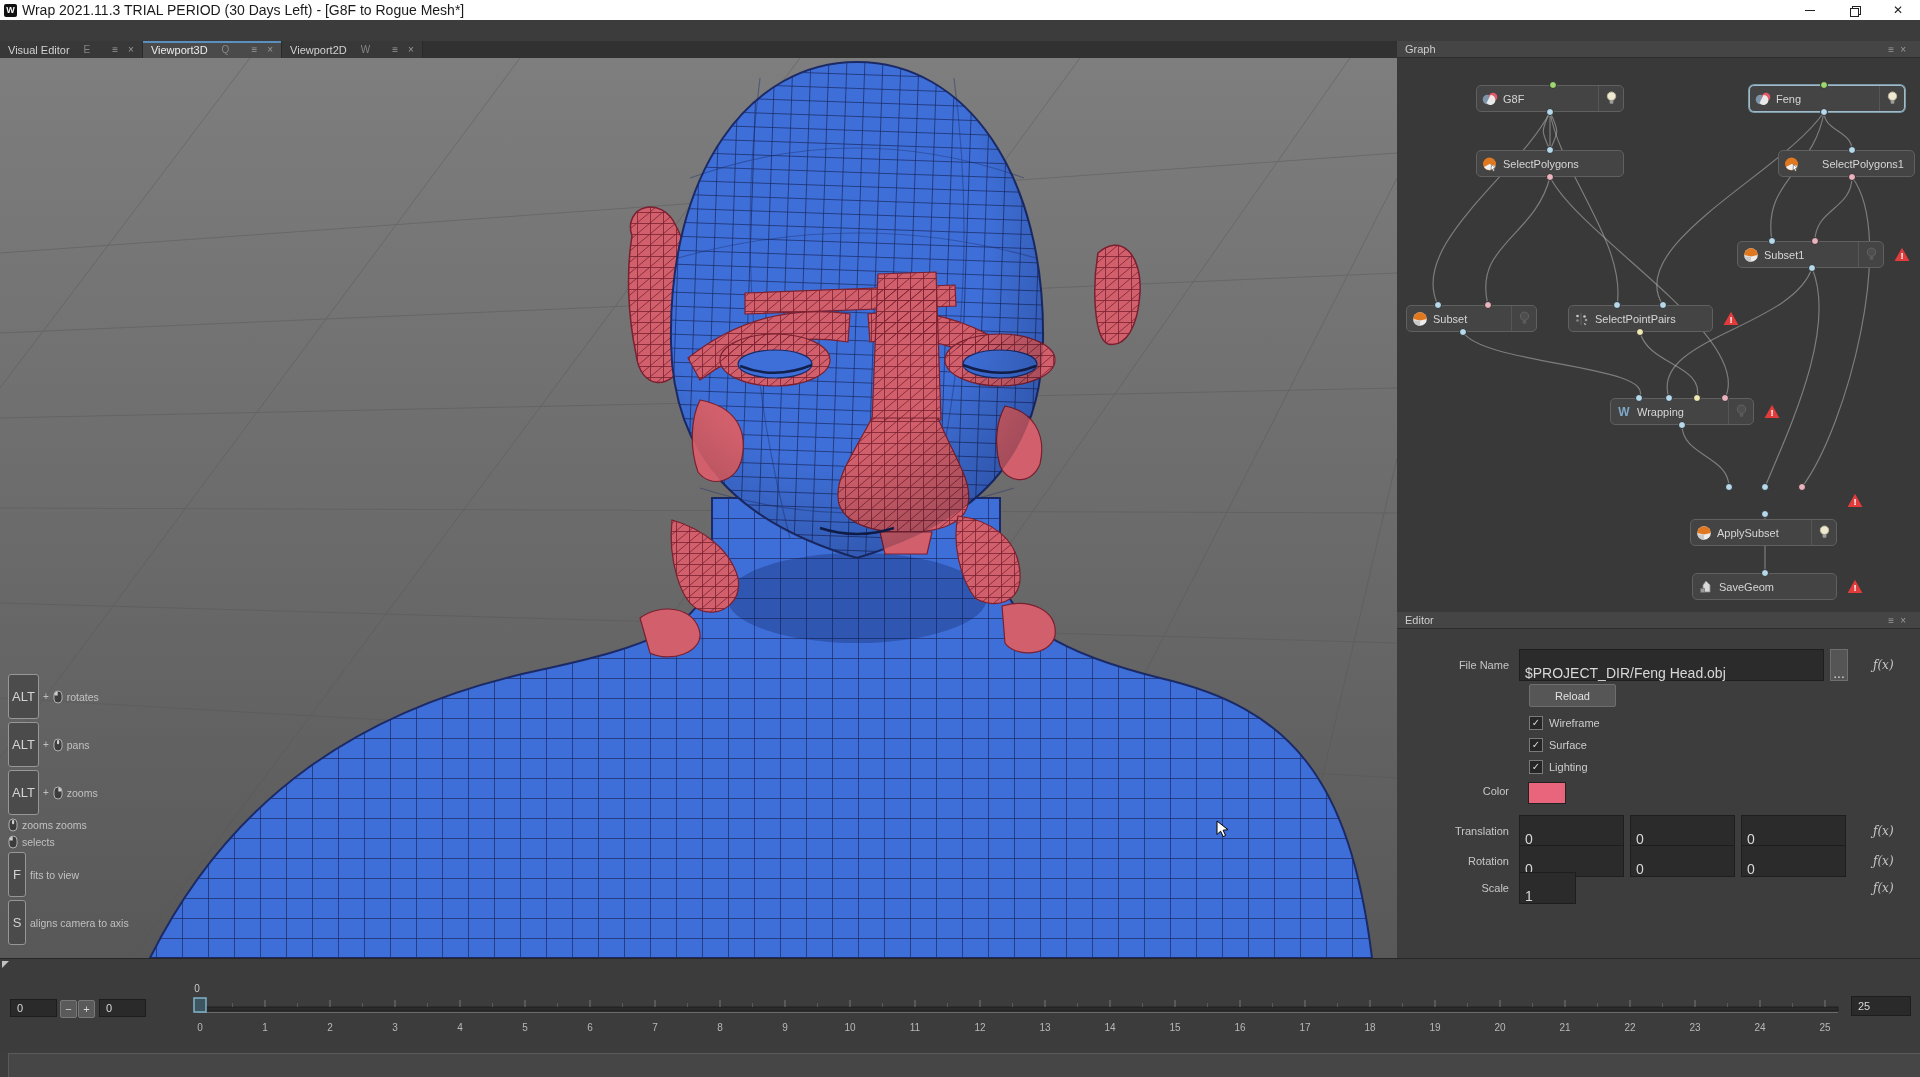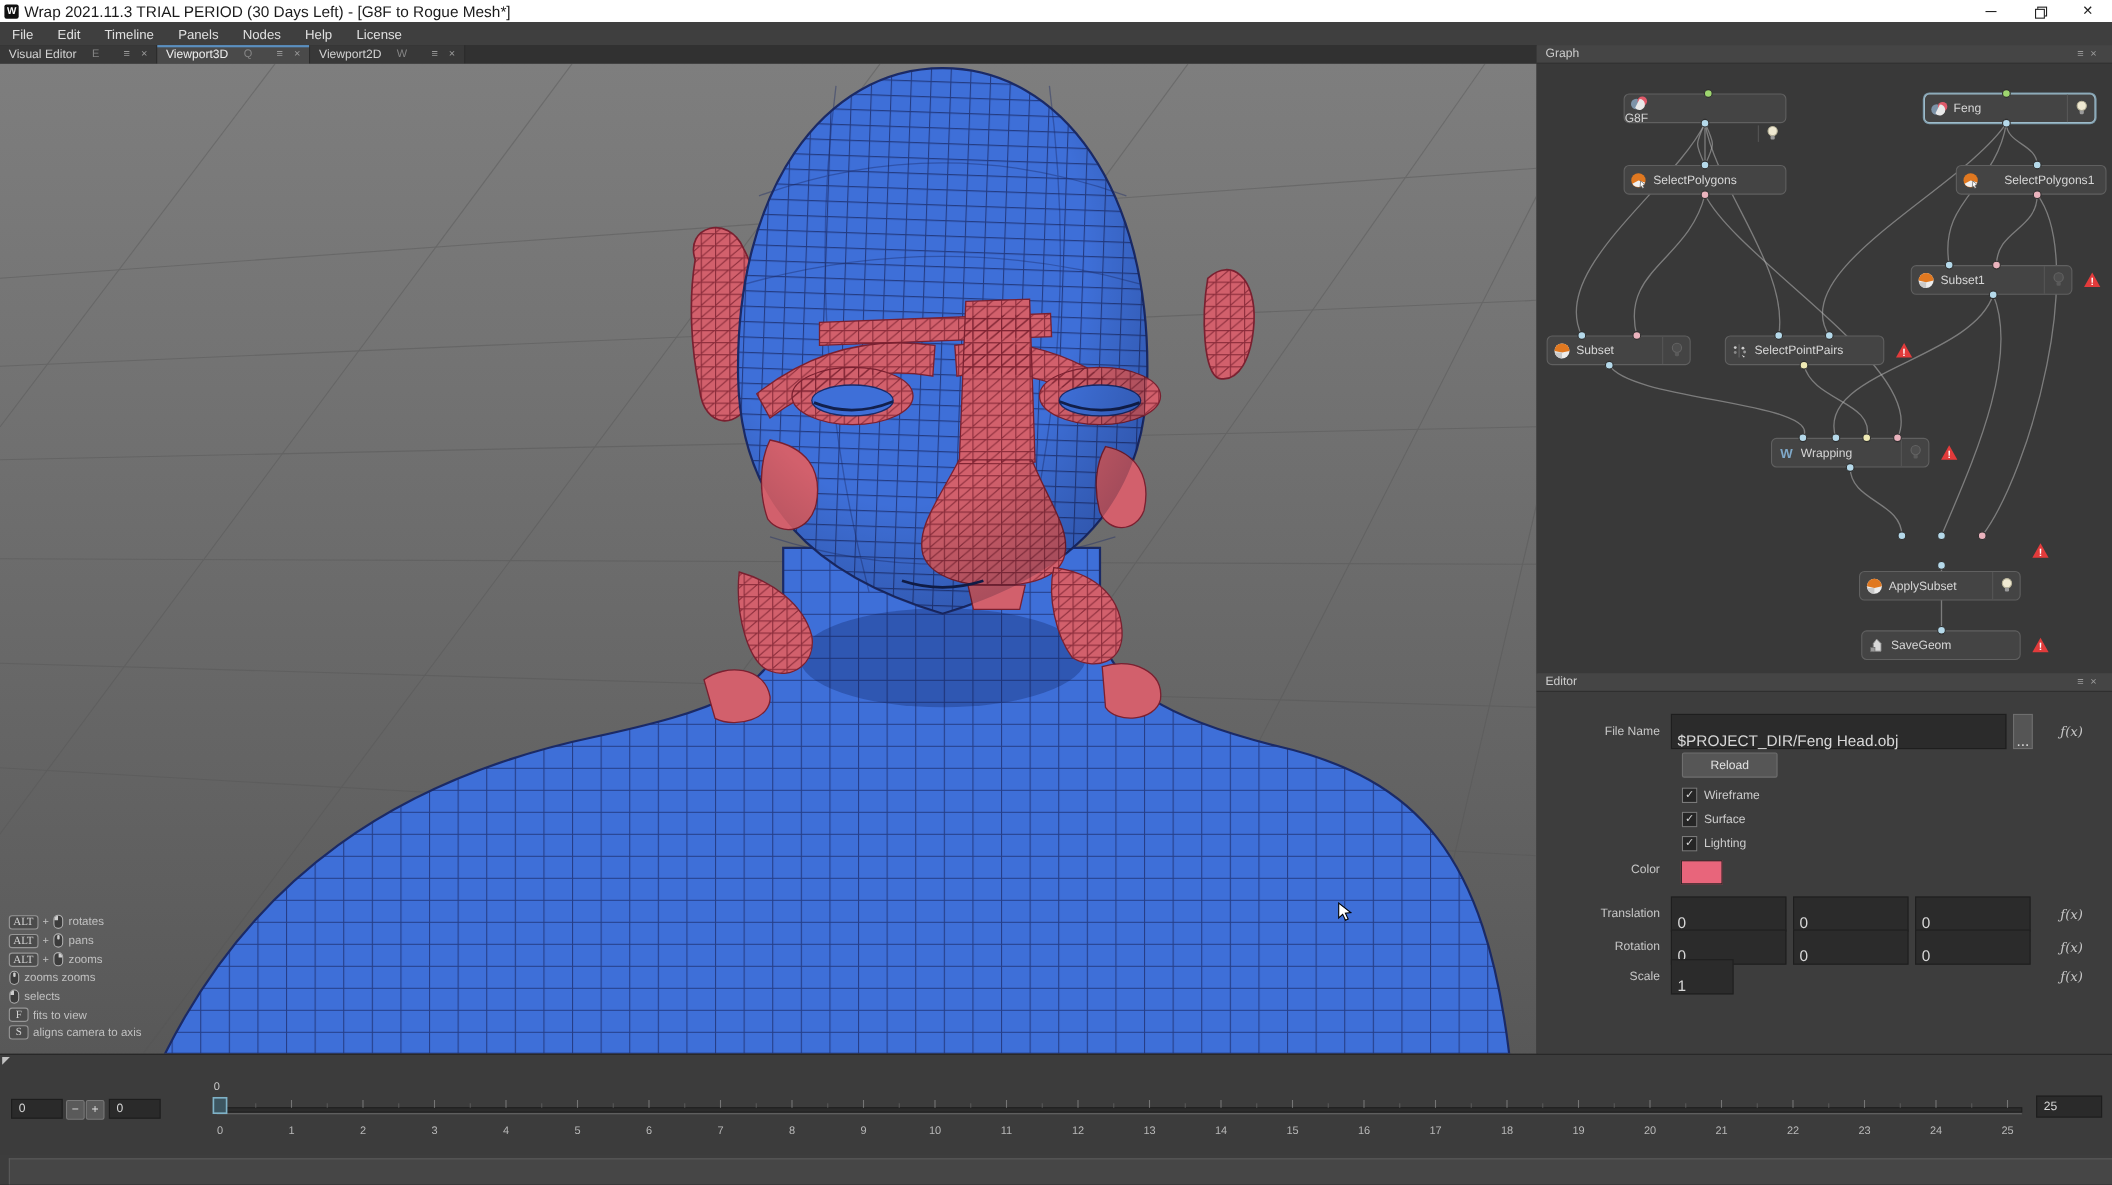--- a/index.html
+++ b/index.html
@@ -31,22 +31,22 @@
   .tab .tlabel{color:#d2d2d2;margin-right:14px;}
   .tab.active .tlabel{color:#eeeeee;}
   .tab .tkey{color:#858585;margin-right:22px;font-size:10px;}
   .tab .tmenu{color:#9a9a9a;margin-right:10px;font-size:10px;}
   .tab .tclose{color:#9a9a9a;font-size:10px;}
   
   #viewport{position:absolute;left:0;top:58px;width:1397px;height:900px;
             background:linear-gradient(#7e7e7e,#6a6a6a 55%,#585858);overflow:hidden;border-right:1px solid #262626;}
   #hints{position:absolute;left:8px;bottom:13px;display:flex;flex-direction:column;gap:3px;}
   .hint-row{display:flex;align-items:center;gap:4px;color:#c9c9c9;font-size:10.5px;opacity:.92;}
-  .kbd{display:inline-flex;align-items:center;justify-content:center;min-width:10px;padding:0 3px;height:11px;
-       border:1px solid #9c9c9c;border-radius:3px;background:#4a4a4a;color:#dddddd;font-size:10px;font-family:Liberation Serif, serif;}
+  .kbd{display:inline-flex;align-items:center;justify-content:center;min-width:10px;padding:16px 3px;height:11px;
+       border:1px solid #9c9c9c;border-radius:3px;background:#4a4a4a;color:#dddddd;font-size:13px;}
   .plus{color:#c9c9c9;font-size:10px;}
   #cursor{position:absolute;left:1216px;top:762px;}
   
   #graph-header,#editor-header{position:absolute;left:1397px;width:523px;height:17px;background:#454545;
         display:flex;align-items:center;padding:0 8px;box-sizing:border-box;border-bottom:1px solid #2d2d2d;color:#cdcdcd;}
   #graph-header{top:41px;}
   #editor-header{top:612px;}
   .hdr-icons{margin-left:auto;color:#9a9a9a;font-size:10px;letter-spacing:6px;}
   #graph-canvas{position:absolute;left:1397px;top:58px;width:523px;height:554px;background:#393939;overflow:hidden;}
   #editor-body{position:absolute;left:1397px;top:629px;width:523px;height:329px;background:#3d3d3d;overflow:hidden;}
@@ -101,29 +101,20 @@
             <span class="b1"></span>
             <span class="b2"></span>
           </span>
         </div>
       <div class="winbtn">
           <span>✕</span>
         </div>
     </div>
   </div>
 
-  <div id="menubar">
-      <div class="menu-item">File</div>
-      <div class="menu-item">Edit</div>
-      <div class="menu-item">Timeline</div>
-      <div class="menu-item">Panels</div>
-      <div class="menu-item">Nodes</div>
-      <div class="menu-item">Help</div>
-      <div class="menu-item">License</div>
-    </div>
 
   <div id="tabrow">
       <div class="tab">
         <span class="tlabel">Visual Editor</span>
         <span class="tkey">E</span>
         <span class="tmenu">≡</span>
         <span class="tclose">×</span>
       </div>
       <div class="tab active">
         <span class="tlabel">Viewport3D</span>
@@ -304,21 +295,21 @@
         <path d="M427 54 C417 114 365 123 375 183" fill="none" stroke="#b5b5b5" stroke-width="1.2" opacity=".55"></path>
         <path d="M455 119 C455 151 418 151 418 183" fill="none" stroke="#b5b5b5" stroke-width="1.2" opacity=".55"></path>
         <path d="M66 274 C86 307 262 307 242 340" fill="none" stroke="#b5b5b5" stroke-width="1.2" opacity=".55"></path>
         <path d="M415 210 C395 270 252 280 272 340" fill="none" stroke="#b5b5b5" stroke-width="1.2" opacity=".55"></path>
         <path d="M415 210 C440 270 393 369 368 429" fill="none" stroke="#b5b5b5" stroke-width="1.2" opacity=".55"></path>
         <path d="M243 274 C251 307 308 307 300 340" fill="none" stroke="#b5b5b5" stroke-width="1.2" opacity=".55"></path>
         <path d="M285 367 C285 398 332 398 332 429" fill="none" stroke="#b5b5b5" stroke-width="1.2" opacity=".55"></path>
         <path d="M455 119 C500 179 450 369 405 429" fill="none" stroke="#b5b5b5" stroke-width="1.2" opacity=".55"></path>
         <path d="M368 456 C368 485.5 368 485.5 368 515" fill="none" stroke="#b5b5b5" stroke-width="1.2" opacity=".55"></path>
       </svg>
-  <div class="gnode" style="left: 79px; top: 27px; width: 148px; flex-direction: column;">
+  <div class="gnode" style="left: 79px; top: 27px; width: 148px;">
         <span class="nicon">
           <svg width="16" height="16" viewBox="0 0 16 16">
             <circle cx="5.5" cy="8.5" r="4.8" fill="#7d93a8"></circle>
             <circle cx="11" cy="6" r="4.3" fill="#e05a6a"></circle>
             <path d="M8.5 4 A5 5 0 0 1 10.5 13.5 A5 5 0 0 1 4.5 12 Z" fill="#e9e9e9"></path>
           </svg>
         </span>
                  <span class="nlabel">G8F</span>
         <span class="nbulb">
           <svg width="11" height="15" viewBox="0 0 11 15">

